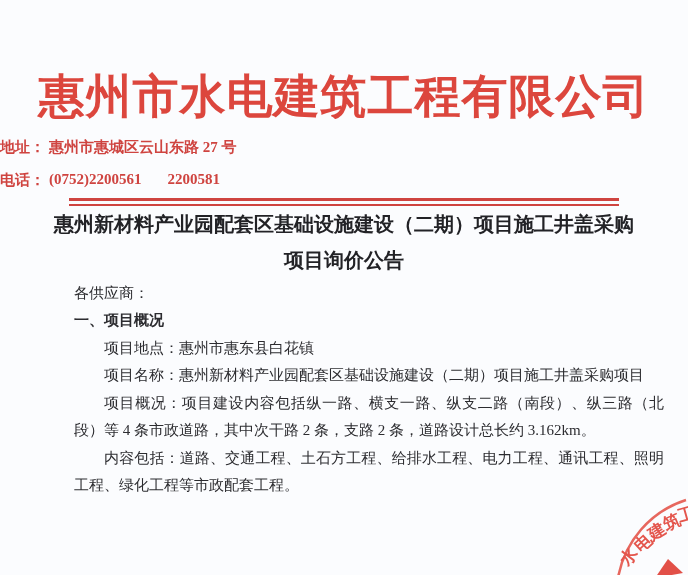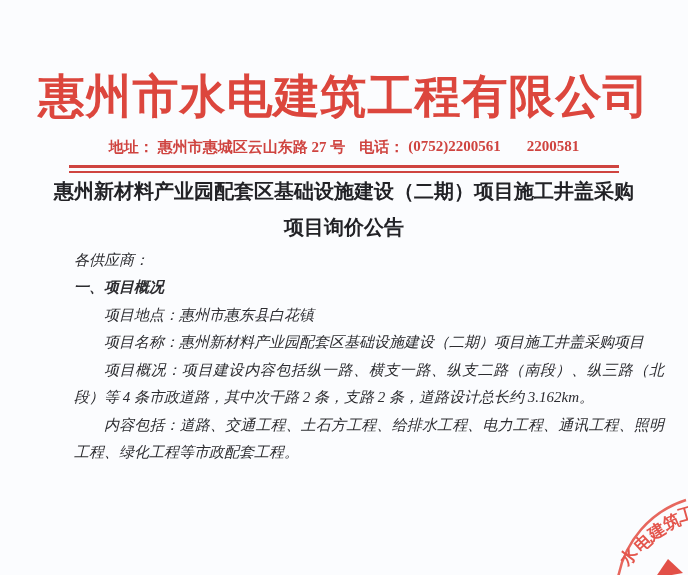--- a/index.html
+++ b/index.html
@@ -29,20 +29,21 @@
   .contact-line {
     margin-top:7px;
     display:flex;
     justify-content:center;
     align-items:baseline;
     gap:14px;
     font-size:15px;
     font-weight:bold;
     color:#cf4440;
     white-space:nowrap;
+    flex-direction:column;
   }
   .contact-seg { display:inline-flex; gap:4px; }
   .contact-gap { display:inline-block; width:18px; }
 
   .letterhead-rule {
     width:550px;
     height:3px;
     margin:8px auto 0;
     border-top:3px solid #cf4440;
     border-bottom:2px solid #cf4440;
@@ -58,21 +59,20 @@
   }
 
   
   .doc-body {
     margin:2px 28px 0 74px;
     width:590px;
     font-size:15px;
     line-height:27.5px;
     color:#2c2c30;
     text-align:justify;
-    font-style:italic;
   }
   .doc-body p { margin:0; text-indent:2em; }
   .doc-body p.flush { text-indent:0; }
   .doc-body p.section-heading { text-indent:0; font-weight:bold; }
 
   
   .seal {
     position:absolute;
     left:604px; top:490px;
     width:130px; height:130px;

